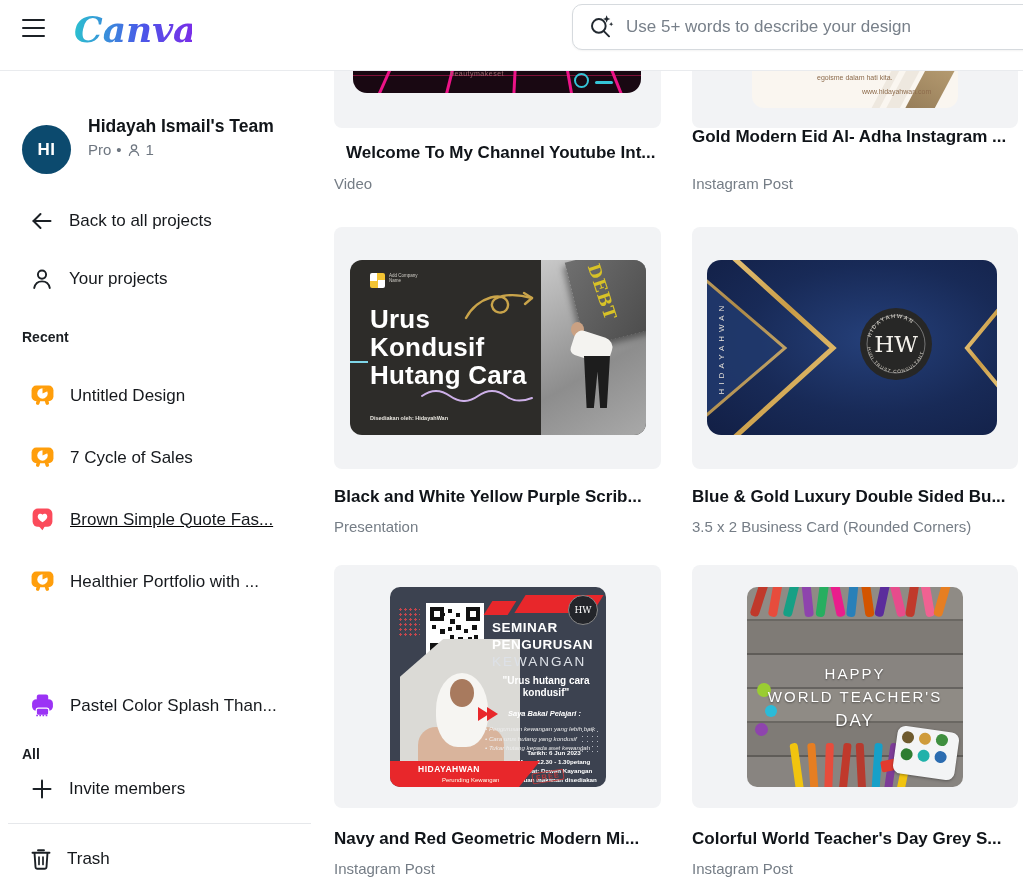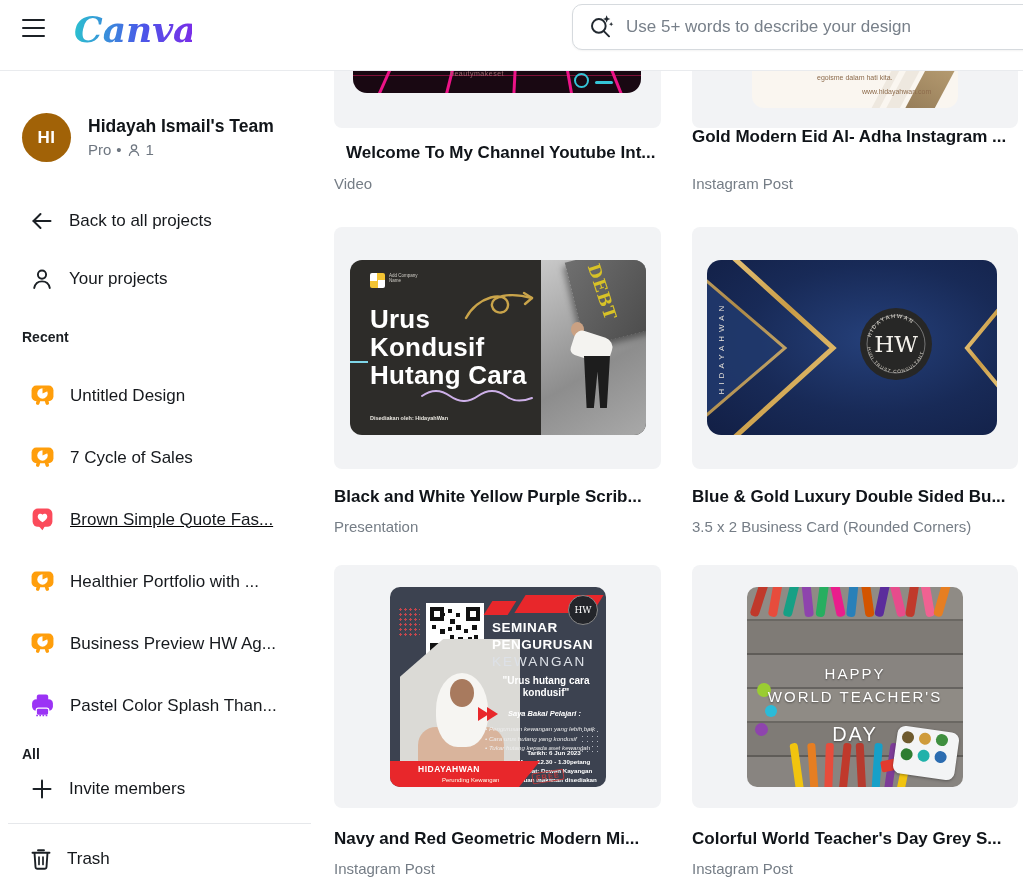--- a/index.html
+++ b/index.html
@@ -11,21 +11,21 @@
   .hamburger { position:absolute; left:22px; top:17px; width:24px; height:22px; cursor:pointer; }
   .hamburger i { position:absolute; left:0; width:23px; height:2.4px; background:#1c2126; border-radius:2px; display:block; }
   .hamburger i:nth-child(1){top:2px} .hamburger i:nth-child(2){top:10px} .hamburger i:nth-child(3){top:18px}
   .logo { position:absolute; left:72px; top:4px; }
   .searchbox { position:absolute; left:572px; top:4px; width:470px; height:46px; background:#fff; border:1px solid #d6dade; border-radius:10px; box-shadow:0 1px 2px rgba(0,0,0,.05); display:flex; align-items:center; padding-left:15px; }
   .searchbox input { border:none; outline:none; font-size:17px; color:#3a424a; width:380px; margin-left:12px; font-family:"Liberation Sans",sans-serif; }
   .searchbox input::placeholder { color:#78808a; }
 
   
   .sidebar { position:absolute; left:0; top:71px; width:331px; height:807px; background:#fff; }
-  .avatar { position:absolute; left:22px; top:42px; width:49px; height:49px; border-radius:50%; background:#a16207; color:#fff; font-size:17px; font-weight:700; display:flex; align-items:center; justify-content:center; letter-spacing:.5px; }
+  .avatar { position:absolute; left:22px; top:54px; width:49px; height:49px; border-radius:50%; background:#0c4a6e; color:#fff; font-size:17px; font-weight:700; display:flex; align-items:center; justify-content:center; letter-spacing:.5px; }
   .team-name { position:absolute; left:88px; top:45px; font-size:17.5px; font-weight:700; color:#111519; }
   .team-meta { position:absolute; left:88px; top:70px; font-size:15px; color:#6e7680; display:flex; align-items:center; gap:5px; }
   .srow { position:absolute; left:30px; display:flex; align-items:center; gap:15px; cursor:pointer; }
   .srow .lbl { font-size:17px; color:#16191d; }
   .sec-head { position:absolute; left:22px; font-size:14px; font-weight:700; color:#1a1e22; }
   .divider { position:absolute; left:8px; top:752px; width:303px; height:1px; background:#e6e8eb; }
   .doc-icon { width:25px; height:25px; flex:0 0 25px; }
 
   
   .shell { position:absolute; background:#f2f3f5; border-radius:8px; }
@@ -95,21 +95,21 @@
   .sem-brole { position:absolute; left:52px; bottom:4px; font-size:6px; color:#ffe; }
 
   
   .thumb-tea { position:absolute; left:747px; top:587px; width:216px; height:200px; border-radius:10px; overflow:hidden;
     background:repeating-linear-gradient(180deg,#8f8b85 0 32px,#6a6762 32px 34px,#7f7b76 34px 66px,#5f5c58 66px 68px,#888480 68px 100px,#666360 100px 102px); }
   .cray span { position:absolute; width:9px; height:38px; border-radius:4px; display:block; }
   .cray-top span { top:-8px; }
   .cray-bot span { bottom:-8px; height:52px; width:8px; border-radius:3px; }
   .cray-bot span::before { content:""; position:absolute; top:-9px; left:0; border-left:4px solid transparent; border-right:4px solid transparent; border-bottom:10px solid inherit; }
   .tea-msg { position:absolute; left:0; right:0; top:78px; text-align:center; color:#fff; font-weight:400; letter-spacing:2px; text-shadow:0 1px 2px rgba(0,0,0,.45); }
-  .tea-msg .l1 { font-size:15px; } .tea-msg .l2 { font-size:15px; margin-top:6px; } .tea-msg .l3 { font-size:20px; margin-top:18px; }
+  .tea-msg .l1 { font-size:15px; } .tea-msg .l2 { font-size:15px; margin-top:6px; } .tea-msg .l3 { font-size:17px; margin-top:6px; }
   .tea-palette { position:absolute; right:6px; bottom:10px; width:62px; height:48px; background:#f3f4f5; border-radius:8px; transform:rotate(8deg); box-shadow:0 1px 3px rgba(0,0,0,.35); }
   .tea-palette i { position:absolute; width:12px; height:12px; border-radius:50%; display:block; }
   .tea-sharp { position:absolute; right:66px; bottom:16px; width:16px; height:11px; background:#e23b2e; border-radius:2px; transform:rotate(-12deg); }
   .tea-pom { position:absolute; border-radius:50%; }
 </style>
 </head>
 <body>
 
 <div id="app">
 
@@ -413,30 +413,20 @@
     <div class="srow" style="top:498px;">
       <svg class="doc-icon" viewBox="0 0 24 24">
         <rect x="1.5" y="2.5" width="21" height="15" rx="4.5" fill="#ff9e0b"></rect>
         <rect x="6" y="16" width="3.4" height="5" rx="1.5" fill="#ff9e0b" transform="rotate(18 7.7 18.5)"></rect>
         <rect x="14.6" y="16" width="3.4" height="5" rx="1.5" fill="#ff9e0b" transform="rotate(-18 16.3 18.5)"></rect>
         <circle cx="12" cy="10" r="5" fill="#fff"></circle>
         <path d="M12 10 L12 4.8 A5.2 5.2 0 0 1 16.8 8 Z" fill="#ff9e0b"></path>
       </svg>
       <span class="lbl">Healthier Portfolio with ...</span>
     </div>
-    <div class="srow" style="top:560px;">
-      <svg class="doc-icon" viewBox="0 0 24 24">
-        <rect x="1.5" y="2.5" width="21" height="15" rx="4.5" fill="#ff9e0b"></rect>
-        <rect x="6" y="16" width="3.4" height="5" rx="1.5" fill="#ff9e0b" transform="rotate(18 7.7 18.5)"></rect>
-        <rect x="14.6" y="16" width="3.4" height="5" rx="1.5" fill="#ff9e0b" transform="rotate(-18 16.3 18.5)"></rect>
-        <circle cx="12" cy="10" r="5" fill="#fff"></circle>
-        <path d="M12 10 L12 4.8 A5.2 5.2 0 0 1 16.8 8 Z" fill="#ff9e0b"></path>
-      </svg>
-      <span class="lbl">Business Preview HW Ag...</span>
-    </div>
     <div class="srow" style="top:622px;">
       <svg class="doc-icon" viewBox="0 0 24 24">
         <rect x="6.5" y="1.5" width="11" height="6" rx="2" fill="#9b33f5"></rect>
         <rect x="2" y="6" width="20" height="11" rx="4" fill="#9b33f5"></rect>
         <rect x="6" y="14.5" width="12" height="7" rx="2" fill="#9b33f5" stroke="#fff" stroke-width="1.2"></rect>
         <line x1="6" y1="21.5" x2="18" y2="21.5" stroke="#9b33f5" stroke-width="1.4" stroke-dasharray="1.6 1.4"></line>
       </svg>
       <span class="lbl">Pastel Color Splash Than...</span>
     </div>
 

